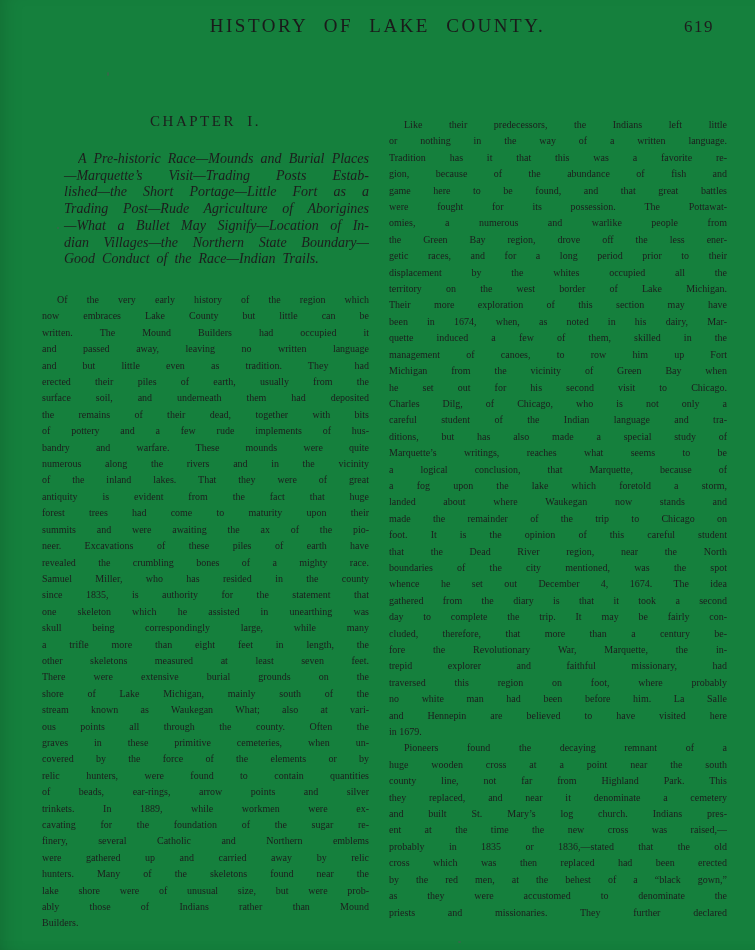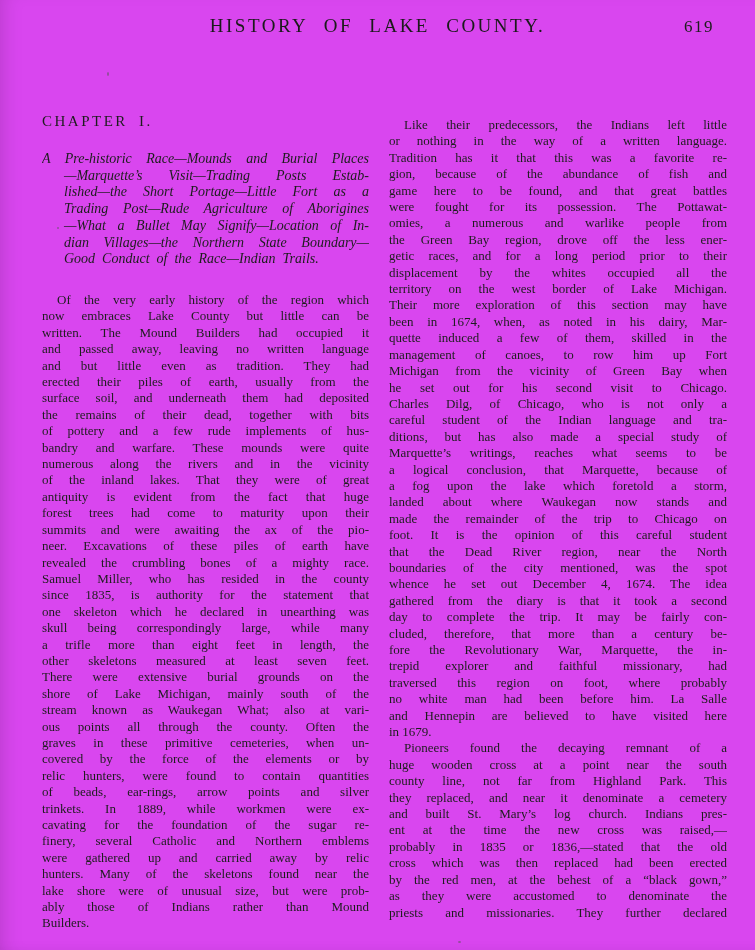--- a/index.html
+++ b/index.html
@@ -7,59 +7,60 @@
   body {
     position: relative;
     background: #fbfbf9;
     color: #1d1d1d;
     font-family: "Liberation Serif", "DejaVu Serif", serif;
     overflow: hidden;
   }
   .page {
     position: absolute;
     inset: 0;
-    background: #d946ef;
+    background: #15803d;
     box-shadow: inset 16px 0 22px -16px rgba(0,0,0,0.18), inset 0 -10px 16px -14px rgba(0,0,0,0.08);
   }
   .running-header {
     position: absolute;
     top: 15px; left: 0; width: 755px;
     text-align: center;
     font-size: 19px;
     letter-spacing: 2.5px;
     word-spacing: 9px;
     color: #1a1a1a;
   }
   .page-number {
     position: absolute;
     top: 17px; left: 684px;
     font-size: 17px;
     letter-spacing: 1.5px;
   }
   .chapter-heading {
     position: absolute;
     top: 113px; left: 42px; width: 327px;
+    text-align: center;
     font-size: 15px;
     letter-spacing: 2.5px;
     word-spacing: 5px;
   }
-  .textblock { position: absolute; font-size: 13px; line-height: 16.4px; }
+  .textblock { position: absolute; font-size: 10px; line-height: 16.4px; }
   .line {
     text-align: justify;
     text-align-last: justify;
     overflow: hidden;
     white-space: normal;
   }
   
   .summary {
     top: 151px; left: 42px; width: 327px;
     font-size: 14px; font-style: italic; line-height: 16.7px;
   }
   .summary .line { padding-left: 22px; }
-  .summary .line.first { padding-left: 0; }
+  .summary .line.first { padding-left: 0; margin-left: 36px; }
   .summary .line.last { text-align-last: left; word-spacing: 3.5px; }
   
   .left-body  { top: 292px; left: 42px;  width: 327px; }
   .right-body { top: 117px; left: 389px; width: 338px; }
   .para .line.first { text-indent: 15px; }
   .para.end-left .line.last { text-align-last: left; }
   .speck { position: absolute; background: #555; border-radius: 50%; opacity: .55; }
 </style>
 </head>
 <body>
@@ -98,21 +99,21 @@
       <div class="line">bandry and warfare. These mounds were quite</div>
       <div class="line">numerous along the rivers and in the vicinity</div>
       <div class="line">of the inland lakes. That they were of great</div>
       <div class="line">antiquity is evident from the fact that huge</div>
       <div class="line">forest trees had come to maturity upon their</div>
       <div class="line">summits and were awaiting the ax of the pio-</div>
       <div class="line">neer. Excavations of these piles of earth have</div>
       <div class="line">revealed the crumbling bones of a mighty race.</div>
       <div class="line">Samuel Miller, who has resided in the county</div>
       <div class="line">since 1835, is authority for the statement that</div>
-      <div class="line">one skeleton which he declared in unearthing was</div>
+      <div class="line">one skeleton which he assisted in unearthing was</div>
       <div class="line">skull being correspondingly large, while many</div>
       <div class="line">a trifle more than eight feet in length, the</div>
       <div class="line">other skeletons measured at least seven feet.</div>
       <div class="line">There were extensive burial grounds on the</div>
       <div class="line">shore of Lake Michigan, mainly south of the</div>
       <div class="line">stream known as Waukegan What; also at vari-</div>
       <div class="line">ous points all through the county. Often the</div>
       <div class="line">graves in these primitive cemeteries, when un-</div>
       <div class="line">covered by the force of the elements or by</div>
       <div class="line">relic hunters, were found to contain quantities</div>

